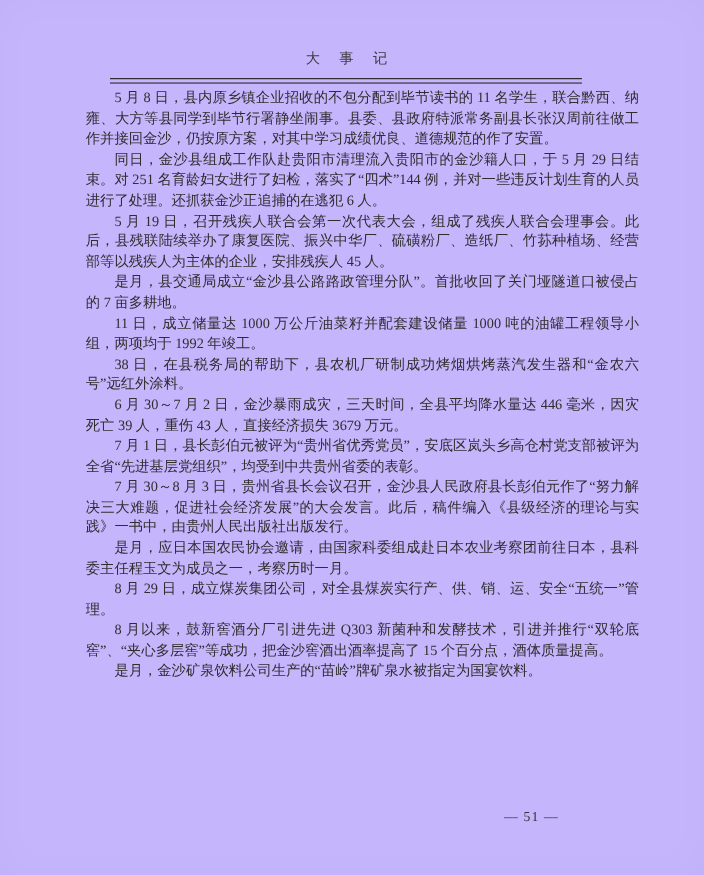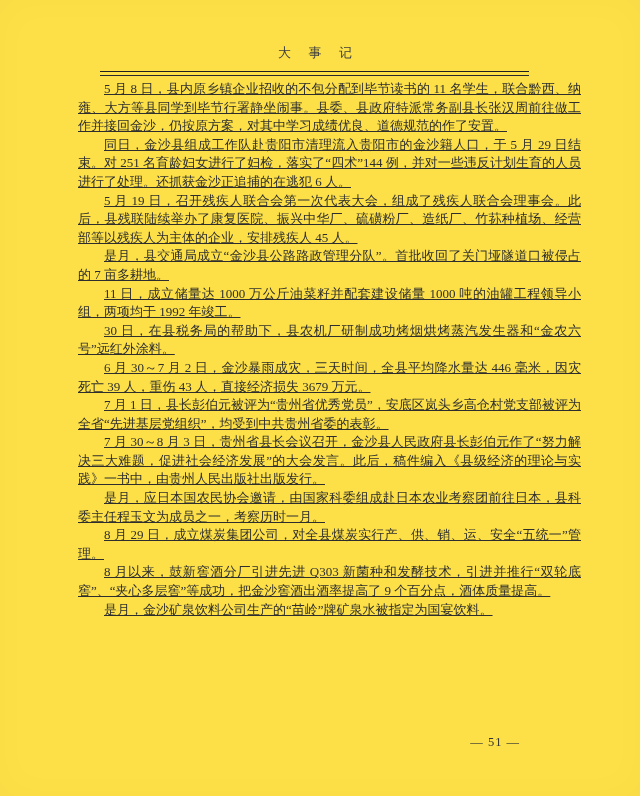--- a/index.html
+++ b/index.html
@@ -5,21 +5,21 @@
   html, body {
     margin: 0;
     padding: 0;
     background: #e8e8e6;
   }
   .page {
     position: relative;
     width: 640px;
     height: 796px;
     margin: 0 auto;
-    background: #fde047;
+    background: #c4b5fd;
     color: #2e2e2e;
     font-family: "Liberation Serif", "DejaVu Serif", serif;
     overflow: hidden;
     box-shadow: inset 0 0 40px rgba(0,0,0,0.02);
   }
   .header-title {
     position: absolute;
     top: 44px;
     left: 100px;
     width: 430px;
@@ -41,31 +41,30 @@
   }
   .document-body {
     position: absolute;
     top: 80px;
     left: 78px;
     width: 503px;
     font-size: 13px;
     line-height: 18.6px;
     text-align: justify;
     text-justify: inter-ideograph;
-    text-decoration: underline;
   }
   .document-body p {
     margin: 0;
     padding: 0;
     text-indent: 2em;
   }
   .page-number {
     position: absolute;
     top: 735px;
-    right: 120px;
+    right: 132px;
     font-size: 12.5px;
     letter-spacing: 1px;
     color: #333333;
     white-space: nowrap;
   }
 </style>
 </head>
 <body>
 
 <div class="page">
@@ -73,25 +72,25 @@
   <div class="header-title">大事记</div>
 
   <div class="header-rule"></div>
 
   <div class="document-body">
     <p>5 月 8 日，县内原乡镇企业招收的不包分配到毕节读书的 11 名学生，联合黔西、纳雍、大方等县同学到毕节行署静坐闹事。县委、县政府特派常务副县长张汉周前往做工作并接回金沙，仍按原方案，对其中学习成绩优良、道德规范的作了安置。</p>
     <p>同日，金沙县组成工作队赴贵阳市清理流入贵阳市的金沙籍人口，于 5 月 29 日结束。对 251 名育龄妇女进行了妇检，落实了“四术”144 例，并对一些违反计划生育的人员进行了处理。还抓获金沙正追捕的在逃犯 6 人。</p>
     <p>5 月 19 日，召开残疾人联合会第一次代表大会，组成了残疾人联合会理事会。此后，县残联陆续举办了康复医院、振兴中华厂、硫磺粉厂、造纸厂、竹荪种植场、经营部等以残疾人为主体的企业，安排残疾人 45 人。</p>
     <p>是月，县交通局成立“金沙县公路路政管理分队”。首批收回了关门垭隧道口被侵占的 7 亩多耕地。</p>
     <p>11 日，成立储量达 1000 万公斤油菜籽并配套建设储量 1000 吨的油罐工程领导小组，两项均于 1992 年竣工。</p>
-    <p>30 日，在县税务局的帮助下，县农机厂研制成功烤烟烘烤蒸汽发生器和“金农六号”远红外涂料。</p>
+    <p>38 日，在县税务局的帮助下，县农机厂研制成功烤烟烘烤蒸汽发生器和“金农六号”远红外涂料。</p>
     <p>6 月 30～7 月 2 日，金沙暴雨成灾，三天时间，全县平均降水量达 446 毫米，因灾死亡 39 人，重伤 43 人，直接经济损失 3679 万元。</p>
     <p>7 月 1 日，县长彭伯元被评为“贵州省优秀党员”，安底区岚头乡高仓村党支部被评为全省“先进基层党组织”，均受到中共贵州省委的表彰。</p>
     <p>7 月 30～8 月 3 日，贵州省县长会议召开，金沙县人民政府县长彭伯元作了“努力解决三大难题，促进社会经济发展”的大会发言。此后，稿件编入《县级经济的理论与实践》一书中，由贵州人民出版社出版发行。</p>
     <p>是月，应日本国农民协会邀请，由国家科委组成赴日本农业考察团前往日本，县科委主任程玉文为成员之一，考察历时一月。</p>
     <p>8 月 29 日，成立煤炭集团公司，对全县煤炭实行产、供、销、运、安全“五统一”管理。</p>
-    <p>8 月以来，鼓新窖酒分厂引进先进 Q303 新菌种和发酵技术，引进并推行“双轮底窖”、“夹心多层窖”等成功，把金沙窖酒出酒率提高了 9 个百分点，酒体质量提高。</p>
+    <p>8 月以来，鼓新窖酒分厂引进先进 Q303 新菌种和发酵技术，引进并推行“双轮底窖”、“夹心多层窖”等成功，把金沙窖酒出酒率提高了 15 个百分点，酒体质量提高。</p>
     <p>是月，金沙矿泉饮料公司生产的“苗岭”牌矿泉水被指定为国宴饮料。</p>
   </div>
 
   <div class="page-number">— 51 —</div>
 
 </div>
 
 </body></html>

